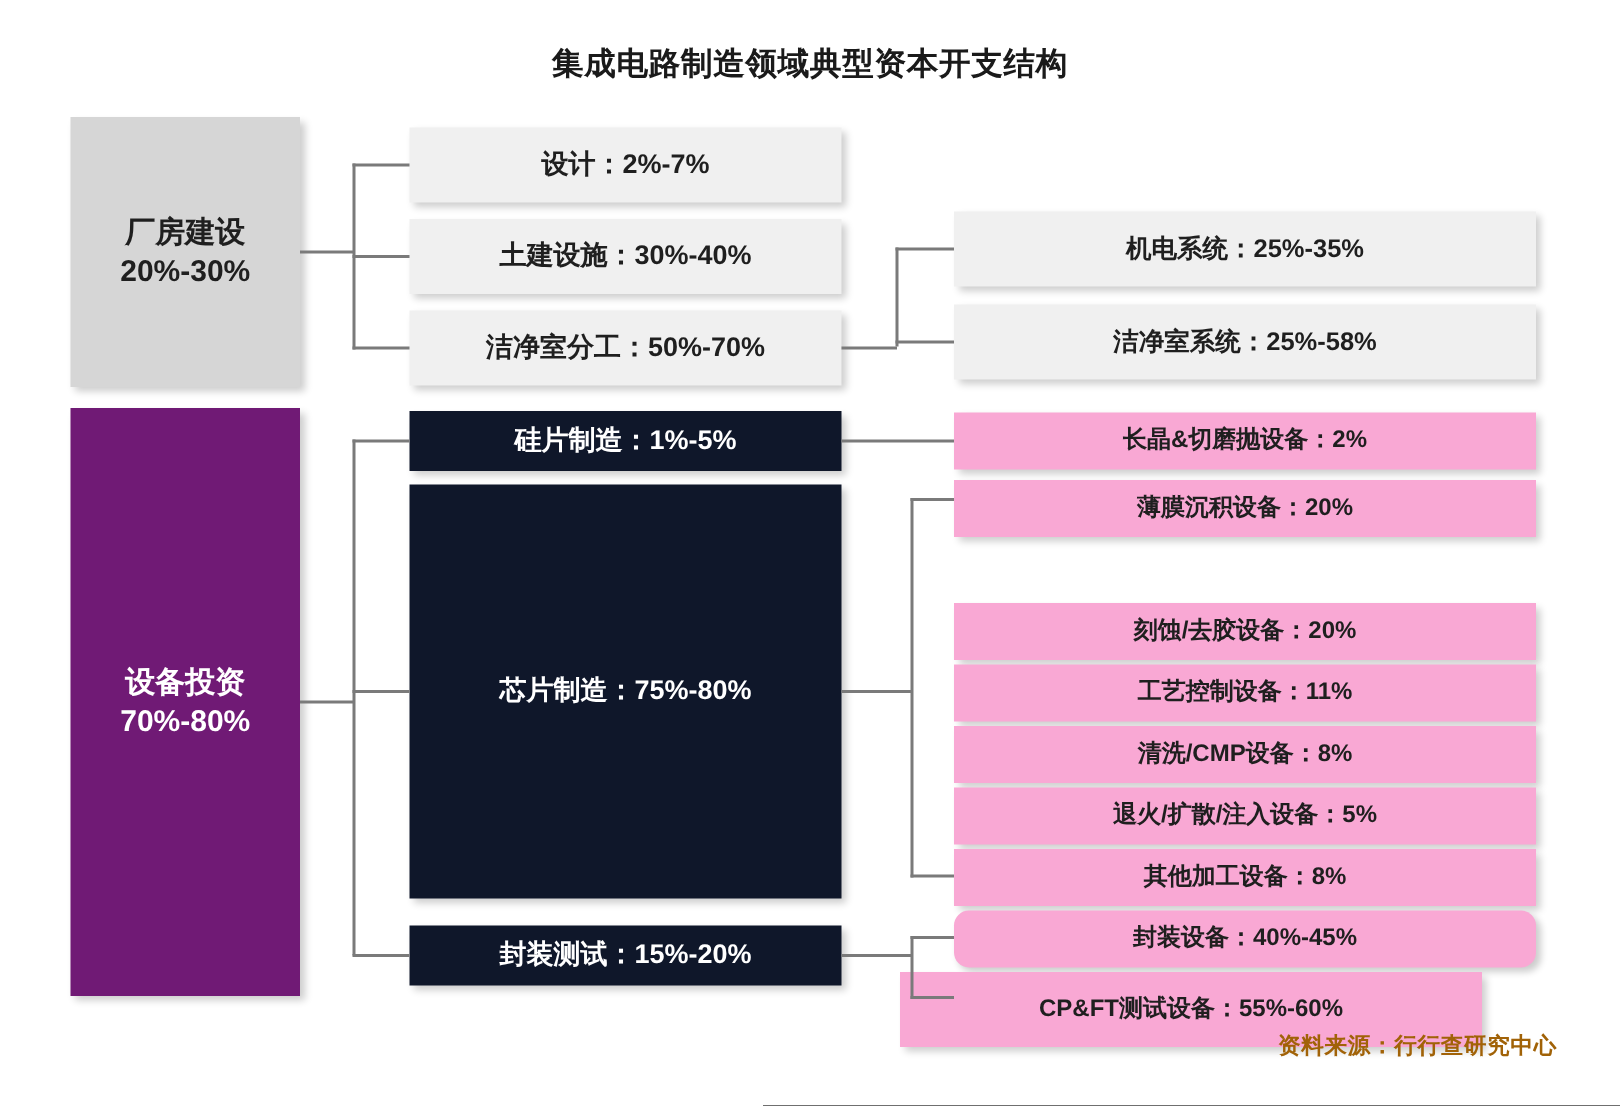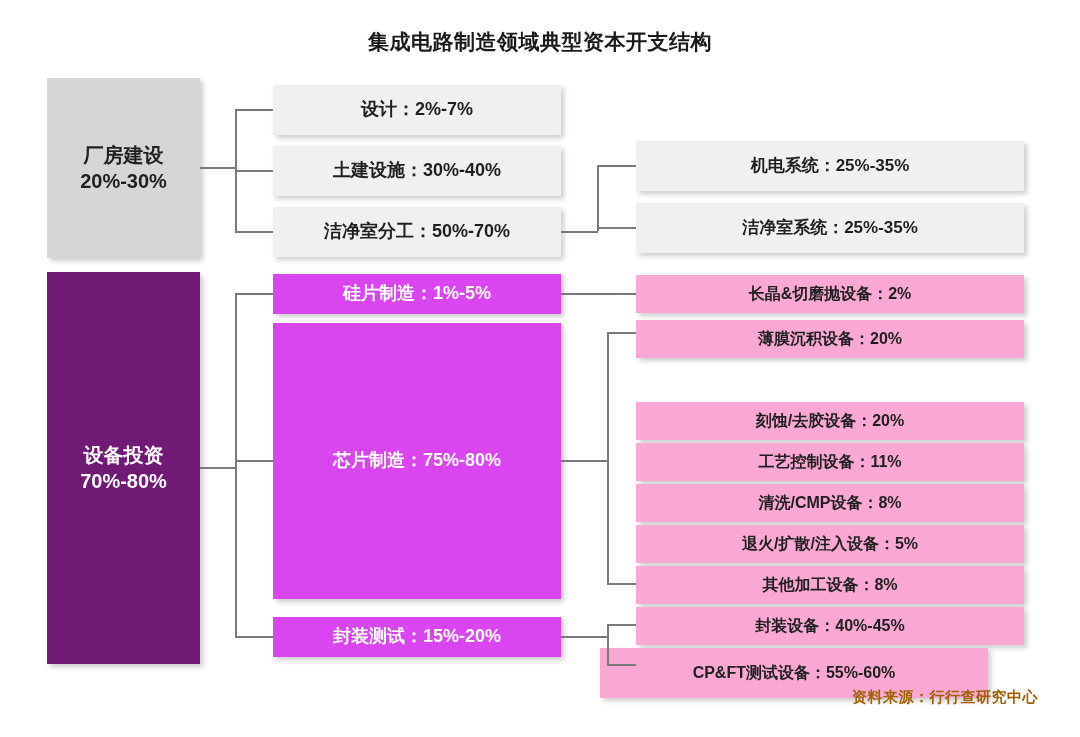--- a/index.html
+++ b/index.html
@@ -51,21 +51,21 @@
     font-size: 20px;
     font-weight: bold;
   }
   .lvl2-gray {
     background: #f0f0f0;
     color: #1f1f1f;
     font-size: 18px;
     font-weight: bold;
   }
   .lvl2-blue {
-    background: #d946ef;
+    background: #0f172a;
     color: #ffffff;
     font-size: 18px;
     font-weight: bold;
   }
   .lvl3-gray {
     background: #f0f0f0;
     color: #1f1f1f;
     font-size: 17px;
     font-weight: bold;
   }
@@ -111,38 +111,38 @@
   <div class="box lvl2-gray" style="left:273px; top:207px; width:288px; height:50px;">洁净室分工：50%-70%</div>
 
   <div class="box lvl2-blue" style="left:273px; top:274px; width:288px; height:40px;">硅片制造：1%-5%</div>
 
   <div class="box lvl2-blue" style="left:273px; top:323px; width:288px; height:276px;">芯片制造：75%-80%</div>
 
   <div class="box lvl2-blue" style="left:273px; top:617px; width:288px; height:40px;">封装测试：15%-20%</div>
 
   <div class="box lvl3-gray" style="left:636px; top:141px; width:388px; height:50px;">机电系统：25%-35%</div>
 
-  <div class="box lvl3-gray" style="left:636px; top:203px; width:388px; height:50px;">洁净室系统：25%-35%</div>
+  <div class="box lvl3-gray" style="left:636px; top:203px; width:388px; height:50px;">洁净室系统：25%-58%</div>
 
   <div class="box lvl3-blue" style="left:636px; top:275px; width:388px; height:38px;">长晶&amp;切磨抛设备：2%</div>
 
   <div class="box lvl3-blue" style="left:636px; top:320px; width:388px; height:38px;">薄膜沉积设备：20%</div>
 
 
   <div class="box lvl3-blue" style="left:636px; top:402px; width:388px; height:38px;">刻蚀/去胶设备：20%</div>
 
   <div class="box lvl3-blue" style="left:636px; top:443px; width:388px; height:38px;">工艺控制设备：11%</div>
 
   <div class="box lvl3-blue" style="left:636px; top:484px; width:388px; height:38px;">清洗/CMP设备：8%</div>
 
   <div class="box lvl3-blue" style="left:636px; top:525px; width:388px; height:38px;">退火/扩散/注入设备：5%</div>
 
   <div class="box lvl3-blue" style="left:636px; top:566px; width:388px; height:38px;">其他加工设备：8%</div>
 
-  <div class="box lvl3-blue" style="left:636px; top:607px; width:388px; height:38px;">封装设备：40%-45%</div>
+  <div class="box lvl3-blue" style="left:636px; top:607px; width:388px; height:38px;border-radius:10px;">封装设备：40%-45%</div>
 
   <div class="box lvl3-blue" style="left:600px; top:648px; width:388px; height:50px;">CP&amp;FT测试设备：55%-60%</div>
 
   <div class="conn h" style="left:200px; top:167px; width:36px;"></div>
   <div class="conn v" style="left:235px; top:109px; width:2px; height:124px;"></div>
   <div class="conn h" style="left:235px; top:109px; width:38px;"></div>
   <div class="conn h" style="left:235px; top:170px; width:38px;"></div>
   <div class="conn h" style="left:235px; top:231px; width:38px;"></div>
 
   <div class="conn h" style="left:561px; top:231px; width:37px;"></div>

